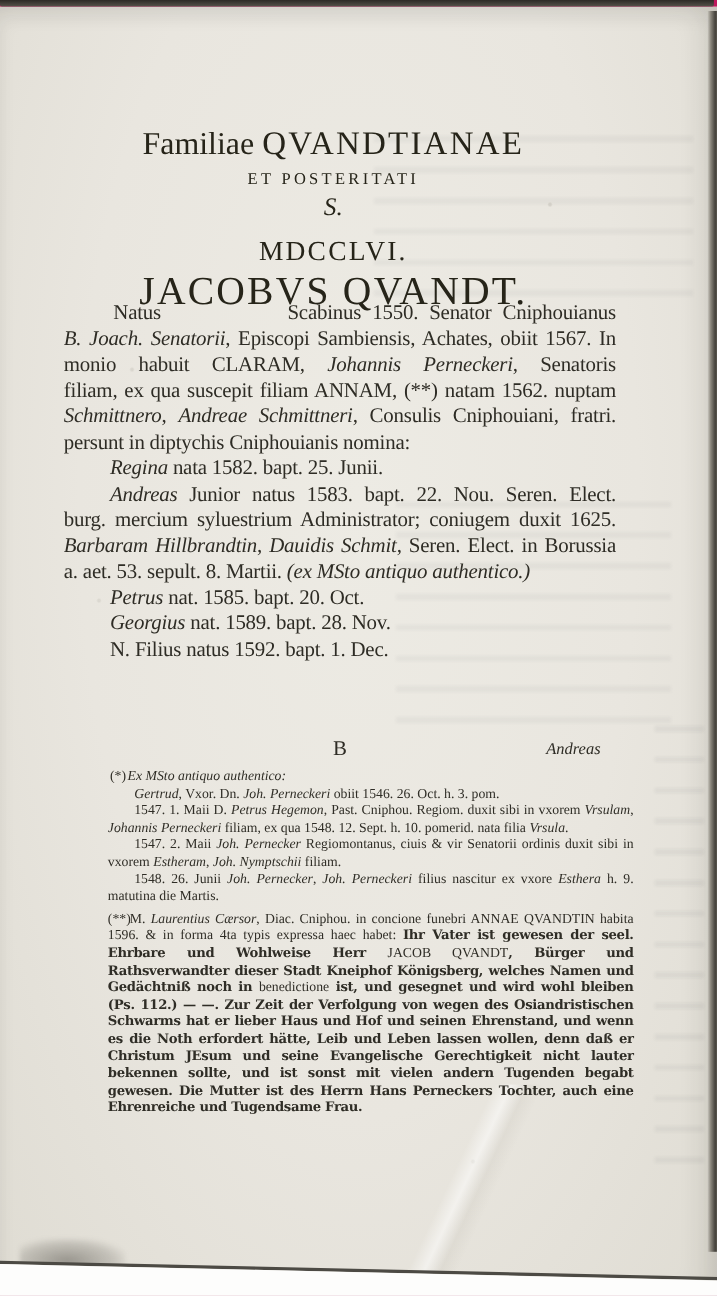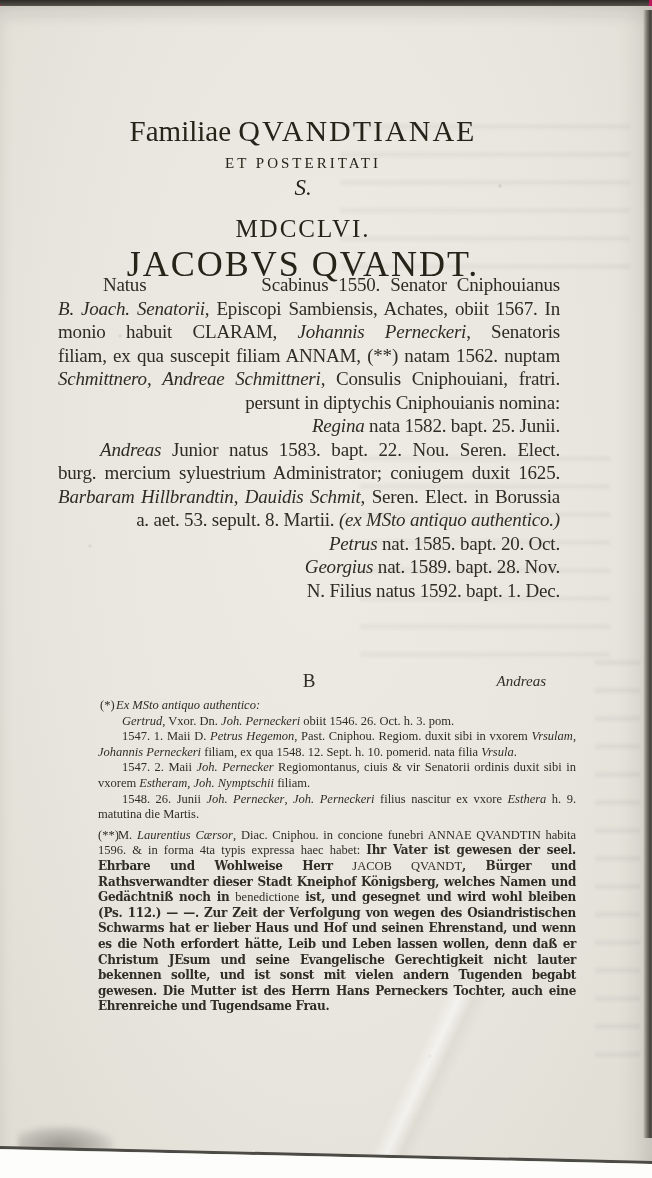--- a/index.html
+++ b/index.html
@@ -46,21 +46,21 @@
   .h2 { font-size:15px; letter-spacing:3px; line-height:18px; margin-top:6px; }
   .h3 { font-size:23px; font-style:italic; line-height:26px; margin-top:3px; }
   .h4 { font-size:25px; letter-spacing:2px; line-height:30px; margin-top:13px; }
   .h5 { font-size:36px; letter-spacing:2px; line-height:32px; margin-top:4px; }
 
   
   .body-text { position:absolute; left:58px; top:267px; width:502px;
     font-size:19px; line-height:23.5px; color:#2e2c25; letter-spacing:-0.2px; }
   .jl { text-align:justify; height:23.5px; overflow:hidden; }
   .jl::after { content:""; display:inline-block; width:100%; height:0; }
-  .nl { height:23.5px; overflow:hidden;text-align:right; }
+  .nl { height:23.5px; overflow:hidden; }
   .ind  { text-indent:42px; }
   .ml45 { margin-left:45px; }
   .gap  { display:inline-block; width:115px; }
   .it { font-style:italic; }
   .fr { font-family:"DejaVu Serif",serif; font-weight:700; letter-spacing:-0.3px; }
 
   
   .sigline { position:absolute; left:58px; top:664px; width:502px; height:24px;
     text-align:center; color:#2e2c25; }
   .sig { font-size:19px; }

